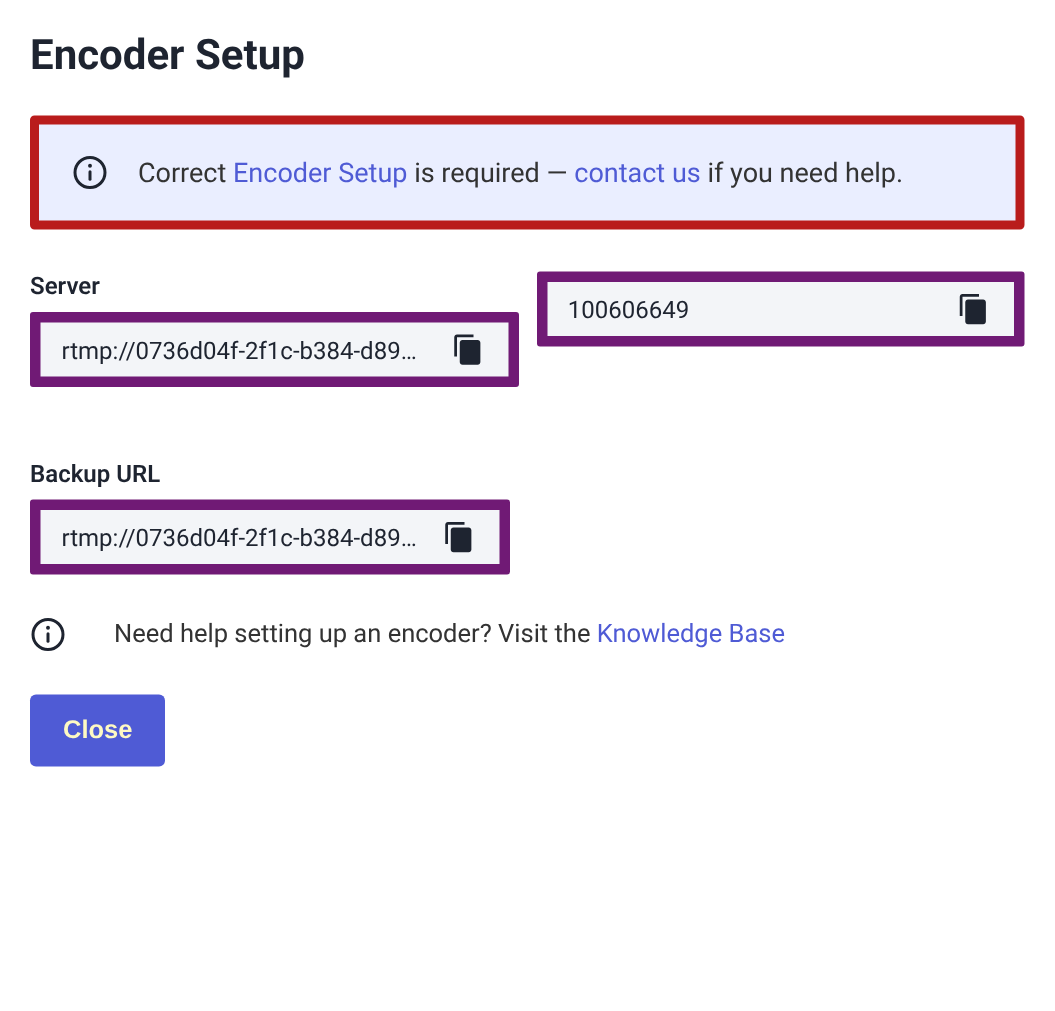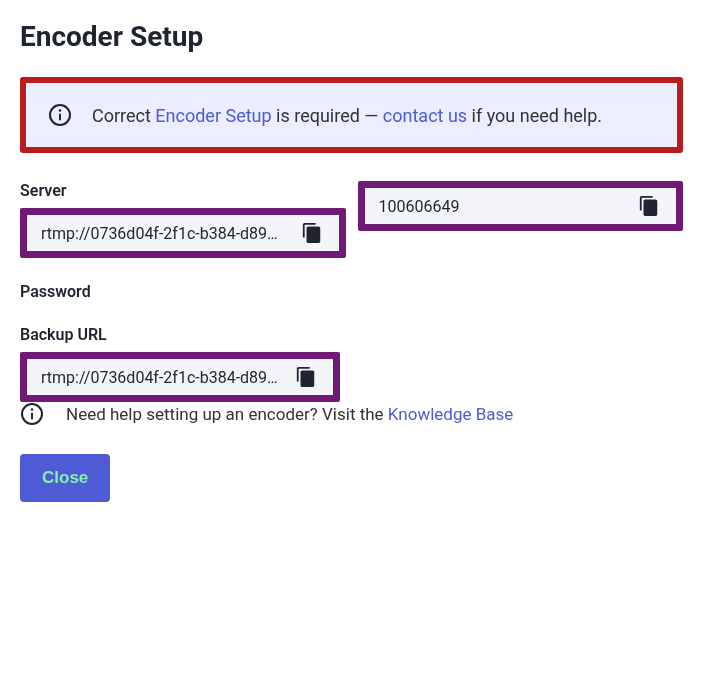--- a/index.html
+++ b/index.html
@@ -87,34 +87,35 @@
       border: none;
       padding: 2px;
       cursor: pointer;
       display: flex;
       align-items: center;
       justify-content: center;
       flex-shrink: 0;
     }
     .single-field {
       width: calc(50% - 12px);
+      margin-bottom: 28px;
     }
     .help-row {
       display: flex;
       align-items: center;
-      gap: 22px;
+      gap: 32px;
       margin-bottom: 28px;
     }
     .help-text {
       font-size: 17px;
       color: #333;
     }
     .close-btn {
       background: #4f5bd5;
-      color: #86efac;
+      color: #fef9c3;
       border: none;
       border-radius: 4px;
       padding: 14px 22px;
       font-size: 17px;
       font-weight: 600;
       cursor: pointer;
     }
     svg { display: block; }
   </style>
 </head>
@@ -160,21 +161,20 @@
         <span>
           <svg width="22" height="22" viewBox="0 0 24 24" fill="#1e2430">
               <path d="M16 1H4c-1.1 0-2 .9-2 2v14h2V3h12V1zm3 4H8c-1.1 0-2 .9-2 2v14c0 1.1.9 2 2 2h11c1.1 0 2-.9 2-2V7c0-1.1-.9-2-2-2z"></path>
             </svg>
         </span>
       </button>
     </div>
   </div>
 
   <div class="field">
-    <span class="field-label">Password</span>
   </div>
 </div>
 
 <div class="field single-field">
   <span class="field-label">Backup URL</span>
   <div class="field-value-row">
     <span class="field-value">rtmp://0736d04f-2f1c-b384-d89…</span>
     <button class="copy-btn">
       <span>
         <svg width="22" height="22" viewBox="0 0 24 24" fill="#1e2430">

